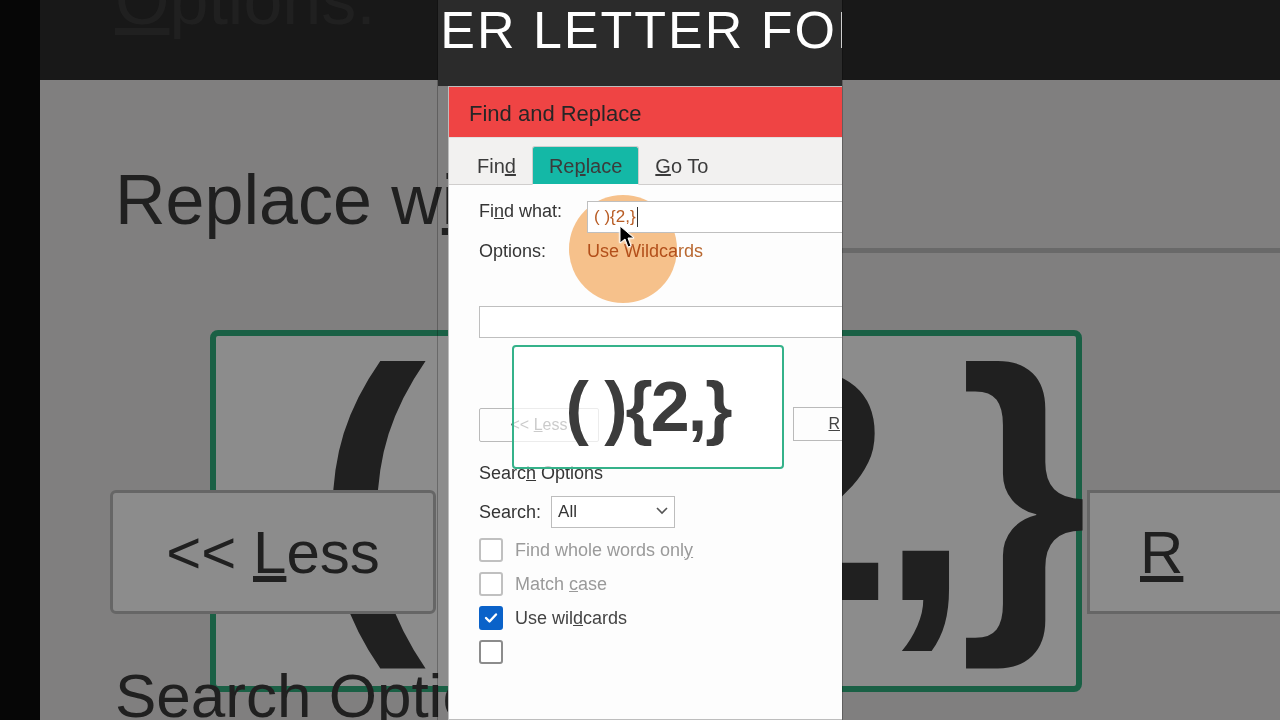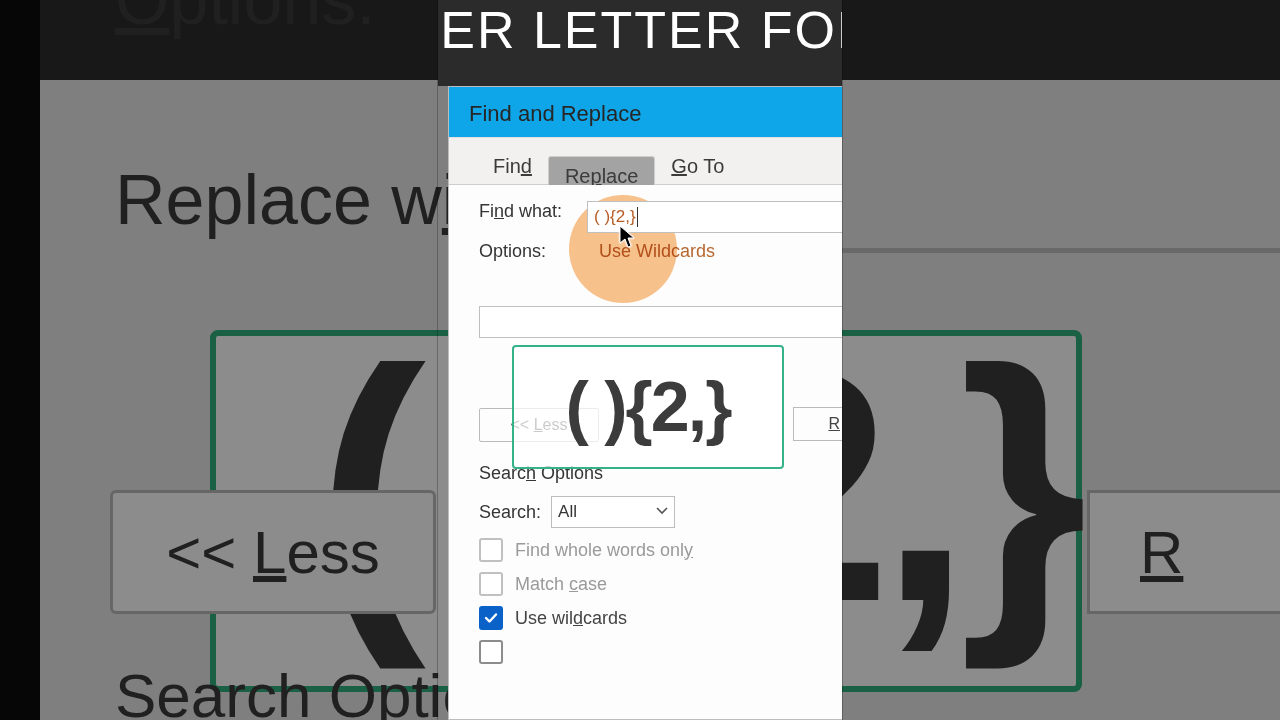--- a/index.html
+++ b/index.html
@@ -85,38 +85,38 @@
     position:absolute;left:10px;top:86px;right:0;bottom:0;
     background:#f7f6f5;
     border:1px solid #bdbdbd;
     border-right:none;
     overflow:hidden;
   }
   .dlg-title{
     padding:14px 20px 10px 20px;
     font-size:22px;color:#262626;
     border-bottom:1px solid #e2e0df;
-    background:#0ea5e9;
+    background:#ef4444;
   }
   .tabs{
     display:flex;align-items:flex-end;
-    padding-left:28px;height:46px;
+    padding-left:12px;height:46px;
     font-size:20px;color:#3b3b3b;
     background:#f2f1f0;
     border-bottom:1px solid #d0cecd;
   }
   .tab{
     padding:8px 16px 6px 16px;cursor:default;
   }
   .tab .ul{text-decoration:underline;}
   .tab.selected{
-    background:#a3a3a3;
+    background:#14b8a6;
     border:1px solid #cfcdcc;border-bottom:1px solid #fdfdfd;
     border-radius:3px 3px 0 0;
-    position:relative;top:11px;
+    position:relative;top:1px;
   }
   .body{
     background:#fdfdfd;
     padding:16px 0 0 30px;
     position:relative;height:560px;
   }
   .row{display:flex;margin-bottom:8px;}
   .lbl{font-size:18px;color:#353535;width:108px;}
   .lbl .ul{text-decoration:underline;}
   .lbl2{font-size:18px;color:#353535;width:108px;}
@@ -234,21 +234,21 @@
       <div class="spot"></div>
 
       <div class="row">
         <div class="lbl"><span>Fi<span class="ul">n</span>d what:</span></div>
         <div class="field">
           <span>( ){2,}</span>
             <span class="caret"></span>
         </div>
       </div>
 
-      <div class="row" style="margin-bottom:44px;gap:12px;">
+      <div class="row" style="margin-bottom:44px;">
         <div class="lbl2">Options:</div>
         <div class="opttxt">Use Wildcards</div>
       </div>
 
       <div class="row">
         <div class="replace-field" title=""></div>
       </div>
 
       <div class="less">
           <span>&lt;&lt;&nbsp;<span class="ul">L</span>ess</span>

